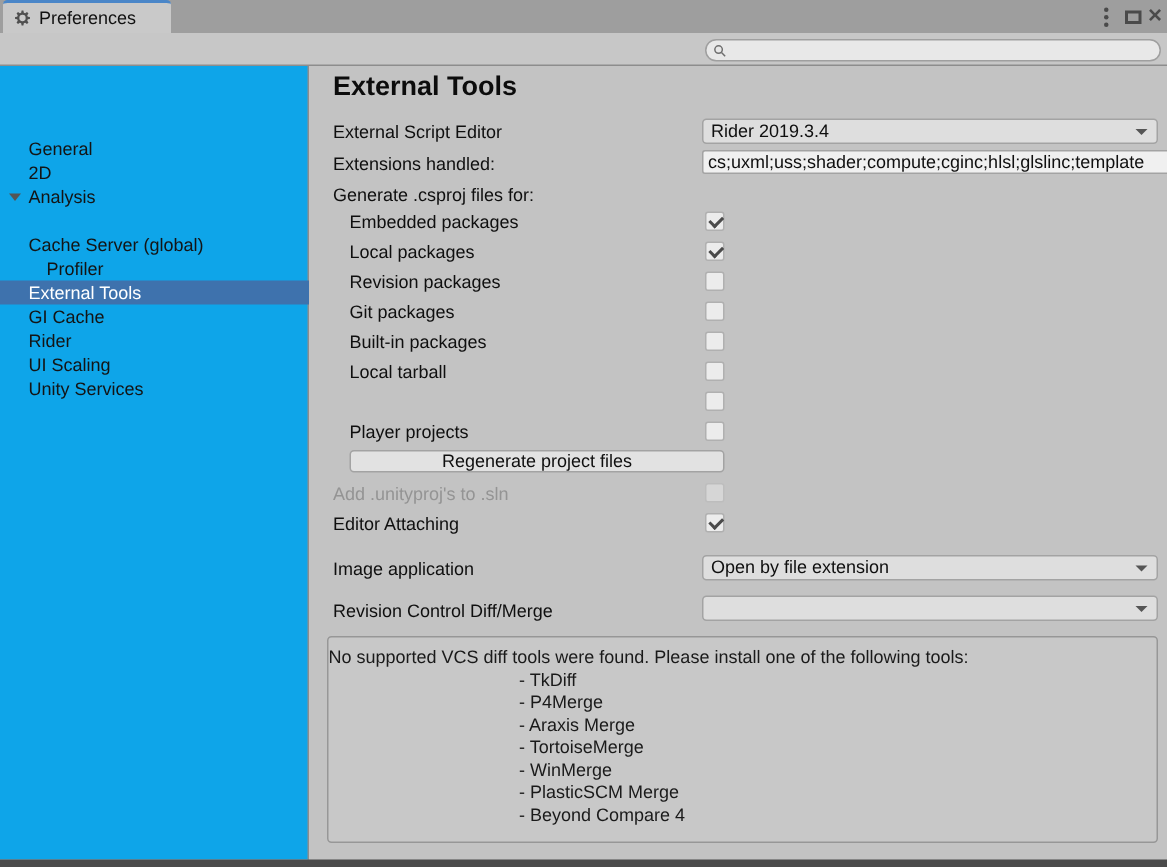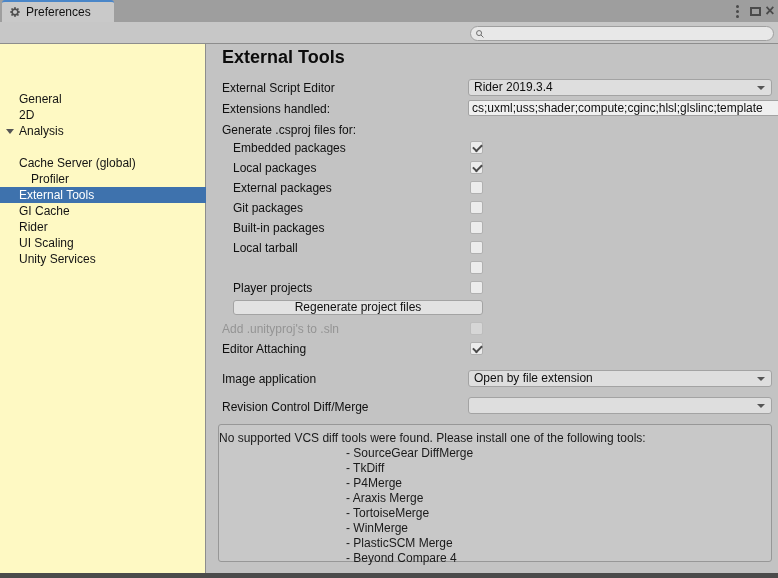--- a/index.html
+++ b/index.html
@@ -31,21 +31,21 @@
   .toolbar { position:absolute; left:0; top:22px; width:778px; height:22px; background:#c7c7c7; border-bottom:1px solid #8d8d8d; }
   .searchbox {
     position:absolute; left:470px; top:4px; width:304px; height:15px;
     background:#e8e8e8; border:1px solid #9f9f9f; border-radius:8px;
     display:flex; align-items:center; padding-left:4px; gap:3px;
   }
   .searchbox svg { width:10px; height:10px; }
   .searchbox input { border:none; background:transparent; outline:none; width:270px; font-size:11px; font-family:inherit; }
 
   
-  .sidebar { position:absolute; left:0; top:44px; width:206px; height:529px; background:#fef9c3; border-right:1px solid #8d8d8d;text-decoration:underline; }
+  .sidebar { position:absolute; left:0; top:44px; width:206px; height:529px; background:#0ea5e9; border-right:1px solid #8d8d8d;text-decoration:underline; }
   .side-item {
     position:absolute; left:0; width:206px; height:16px; line-height:16px;
     padding-left:19px; color:#141414; cursor:default; white-space:nowrap;
   }
   .side-item.indent { padding-left:31px;margin-top:32px; }
   .side-item.on { background:var(--selection,#3e72ad); color:#fff; }
   .fold {
     position:absolute; left:6px; top:6px; width:0; height:0;
     border-left:4px solid transparent; border-right:4px solid transparent; border-top:5px solid #555;
   }
@@ -155,21 +155,21 @@
 
     <div class="lbl" style="top:58px">Extensions handled:</div>
     <div class="textfield" style="top:56px">cs;uxml;uss;shader;compute;cginc;hlsl;glslinc;template</div>
 
     <div class="lbl" style="top:79px">Generate .csproj files for:</div>
 
     <div class="lbl indent" style="top:97px">Embedded packages</div>
     <div class="checkbox on" style="top:97px"></div>
     <div class="lbl indent" style="top:117px">Local packages</div>
     <div class="checkbox on" style="top:117px"></div>
-    <div class="lbl indent" style="top:137px">External packages</div>
+    <div class="lbl indent" style="top:137px">Revision packages</div>
     <div class="checkbox" style="top:137px"></div>
     <div class="lbl indent" style="top:157px">Git packages</div>
     <div class="checkbox" style="top:157px"></div>
     <div class="lbl indent" style="top:177px">Built-in packages</div>
     <div class="checkbox" style="top:177px"></div>
     <div class="lbl indent" style="top:197px">Local tarball</div>
     <div class="checkbox" style="top:197px"></div>
     <div class="checkbox" style="top:217px"></div>
     <div class="lbl indent" style="top:237px">Player projects</div>
     <div class="checkbox" style="top:237px"></div>
@@ -189,21 +189,20 @@
     </div>
 
     <div class="lbl" style="top:356px">Revision Control Diff/Merge</div>
     <div class="dropdown" style="top:353px">
       <span></span>
       <span class="arr"></span>
     </div>
 
     <div class="helpbox">
       <div class="hb-header">No supported VCS diff tools were found. Please install one of the following tools:</div>
-      <div class="hb-tool">- SourceGear DiffMerge</div>
       <div class="hb-tool">- TkDiff</div>
       <div class="hb-tool">- P4Merge</div>
       <div class="hb-tool">- Araxis Merge</div>
       <div class="hb-tool">- TortoiseMerge</div>
       <div class="hb-tool">- WinMerge</div>
       <div class="hb-tool">- PlasticSCM Merge</div>
       <div class="hb-tool">- Beyond Compare 4</div>
     </div>
   </div>
 

